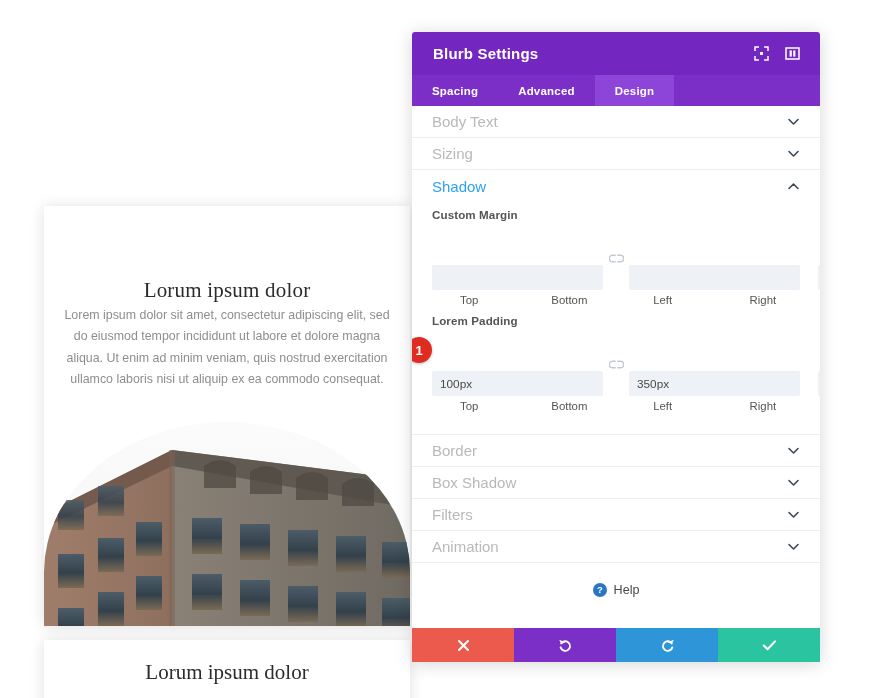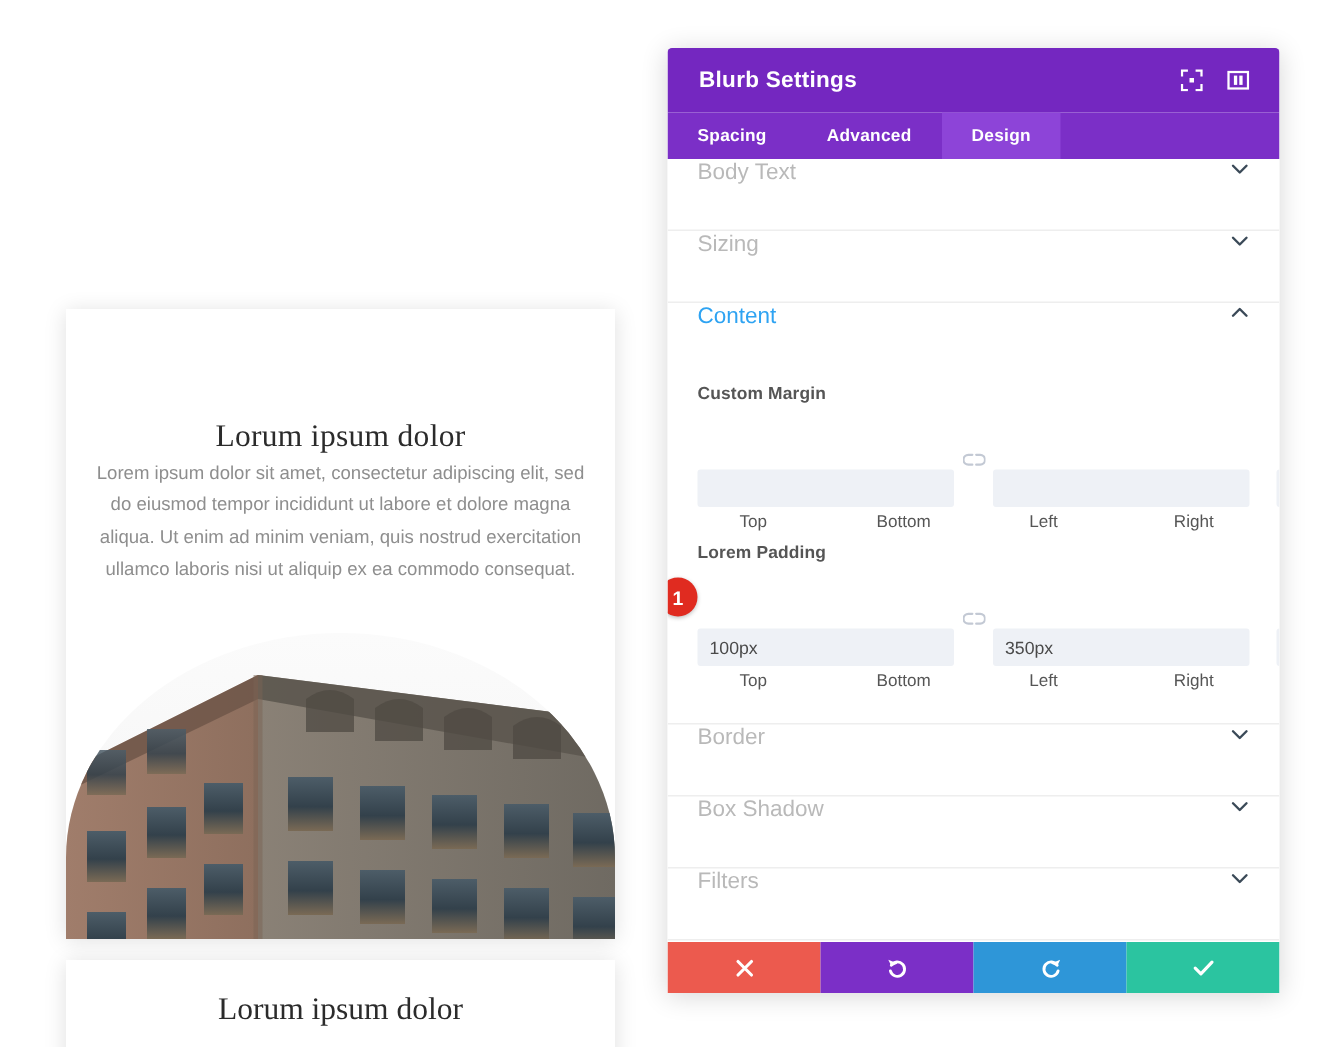--- a/index.html
+++ b/index.html
@@ -60,21 +60,21 @@
     font-family: "Liberation Serif", serif;
     font-size: 21px; color: #2b2b2b; text-align: center; font-weight: 400;
   }
   .pv-body-2 {
     margin-top: 11px; font-size: 12.4px; line-height: 1.7;
     color: #8e8e8e; text-align: center; white-space: nowrap;
   }
 
   
   #panel {
-    position: absolute; left: 445px; top: 32px;
+    position: absolute; left: 412px; top: 32px;
     width: 408px; height: 630px;
     background: #ffffff;
     box-shadow: 0 2px 18px rgba(0,0,0,0.16);
     display: flex; flex-direction: column;
     border-radius: 3px 3px 0 0;
     overflow: hidden;
   }
   .ph-bar {
     background: #7427c0; height: 43px;
     display: flex; align-items: center;
@@ -100,22 +100,22 @@
     display: flex; align-items: center;
     color: #ffffff; font-size: 11.5px; font-weight: bold;
     cursor: pointer; letter-spacing: .2px;
   }
   .ph-tab.active { background: #8d44d8; }
 
   .ph-body { flex: 1; overflow: hidden; background: #fff; }
 
   .acc {
     border-bottom: 1px solid #eeeeee;
-    padding: 0 20px; height: 48px;
-    display: flex; cursor: pointer;
+    padding: 0 20px; height: 32px;
+    display: flex; align-items: center; cursor: pointer;
   }
   .acc-label { flex: 1; font-size: 15px; color: #b9b9b9; font-weight: 400; }
   .acc.open .acc-label { color: #2ea3f2; }
   .chev { width: 13px; height: 13px; display: block; }
 
   .acc-open-wrap { border-bottom: 1px solid #eeeeee; }
   .acc-content { padding: 6px 20px 14px 20px; }
 
   .field-group { margin-bottom: 8px; position: relative; }
   .fg-label {
@@ -302,21 +302,21 @@
 
       <div class="acc">
         <div class="acc-label">Sizing</div>
         <svg class="chev" viewBox="0 0 13 13">
             <path d="M2 4.5 L6.5 9 L11 4.5" fill="none" stroke="#3b4a58" stroke-width="1.6" stroke-linecap="round" stroke-linejoin="round"></path>
           </svg>
       </div>
 
       <div class="acc-open-wrap">
         <div class="acc open" style="border-bottom:none;">
-          <div class="acc-label">Content</div>
+          <div class="acc-label">Shadow</div>
           <svg class="chev" viewBox="0 0 13 13">
               <path d="M2 8.5 L6.5 4 L11 8.5" fill="none" stroke="#3b4a58" stroke-width="1.6" stroke-linecap="round" stroke-linejoin="round"></path>
             </svg>
         </div>
 
         <div class="acc-content">
 
           <div class="field-group">
             <div class="fg-label">Custom Margin</div>
             <div class="fg-rows">

